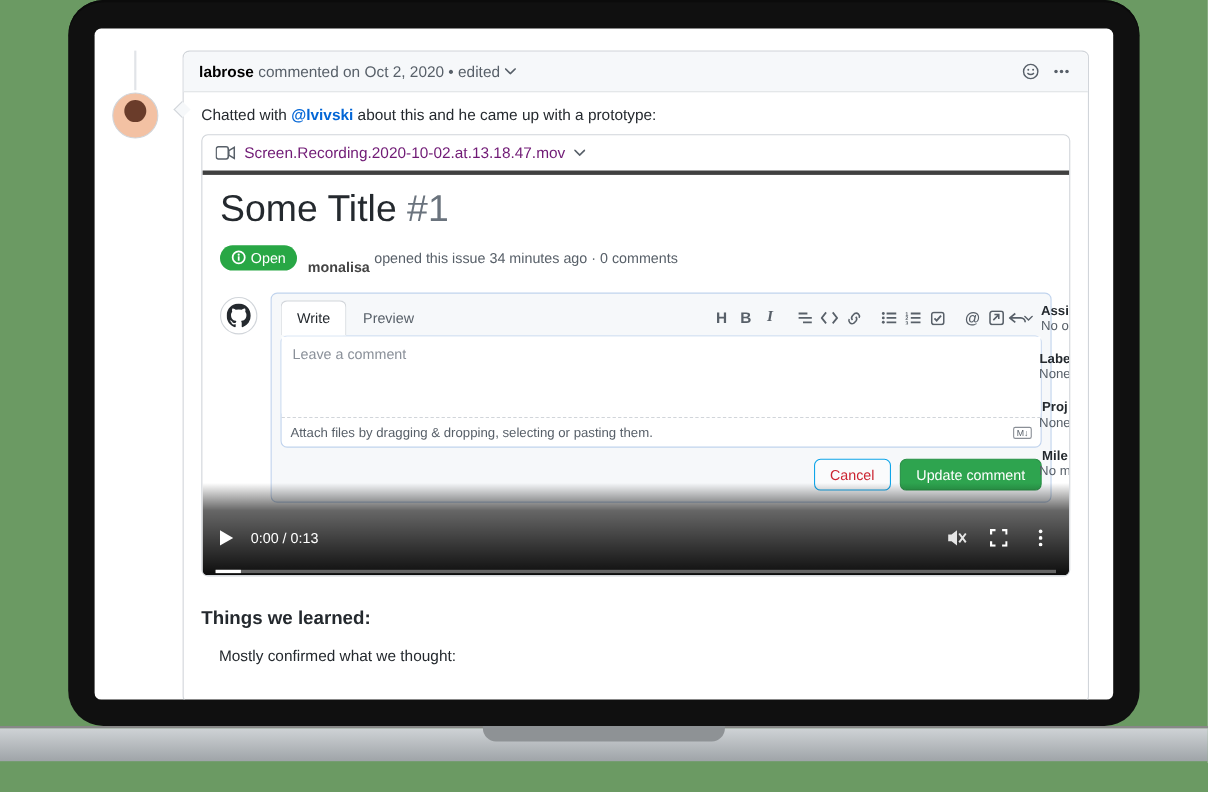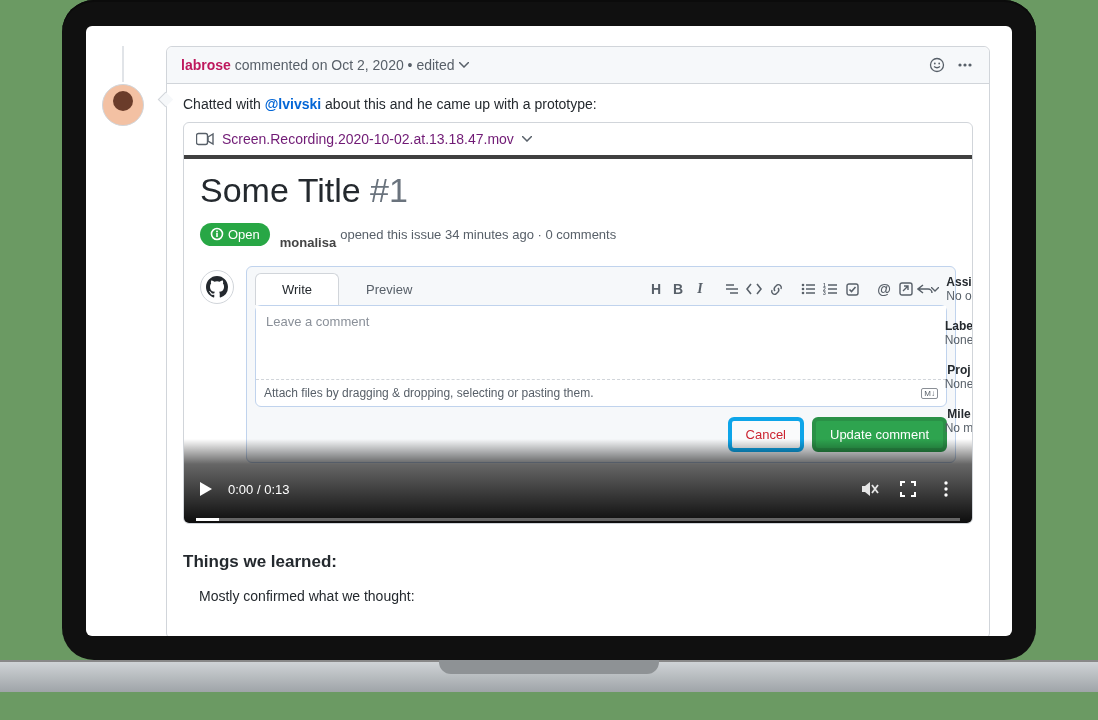--- a/index.html
+++ b/index.html
@@ -77,21 +77,21 @@
   }
   .comment-head{
     background:#f6f8fa;
     border-bottom:1px solid #d1d5da;
     border-radius:6px 6px 0 0;
     padding:8px 14px;
     display:flex;
     align-items:center;
     color:#586069;
   }
-  .comment-head .user{color:#be185d;font-weight:600;margin-right:4px;}
+  .comment-head .user{color:#000000;font-weight:600;margin-right:4px;}
   .comment-head .spacer{flex:1;}
   .head-action{
     width:20px;height:20px; display:flex;align-items:center;justify-content:center;
     color:#586069; margin-left:8px; cursor:pointer;
   }
   .comment-body{padding:12px 16px 18px 16px;}
   .comment-body a.mention{color:#0366d6;font-weight:600;text-decoration:none;}
   .video-wrapper{
     margin-top:10px;
     border:1px solid #d1d5da;
@@ -132,21 +132,21 @@
   .editor{
     flex:1;
     border:1px solid #c0d3ed;
     border-radius:6px;
     background:#f6f8fa;
   }
   .tabbar{
     display:flex;align-items:center;padding:6px 8px 0 8px;
   }
   .tab{
-    padding:8px 26px;font-size:13px;color:#586069;
+    padding:8px 14px;font-size:13px;color:#586069;
     border:1px solid transparent;border-bottom:none;
     cursor:pointer;
   }
   .tab.active{
     background:#fff;border-color:#d1d5da;border-radius:6px 6px 0 0;
     color:#24292e;
   }
   .tb-spacer{flex:1;}
   .toolbar-icons{display:flex;align-items:center;padding-right:8px;}
   .ti{width:22px;height:20px;display:flex;align-items:center;justify-content:center;color:#586069;cursor:pointer;font-weight:600;}
@@ -161,21 +161,21 @@
   }
   .editor-text::placeholder{color:#8a9099;}
   .attach{
     border-top:1px dashed #d1d5da;font-size:12px;color:#586069;
     padding:6px 8px;display:flex;align-items:center;justify-content:space-between;
   }
   .attach .md{margin-left:auto;border:1px solid #8a8f96;border-radius:2px;font-size:8px;padding:0 2px;color:#586069;}
   .editor-actions{display:flex;justify-content:flex-end;padding:10px 8px;}
   .btn{
     border-radius:6px;padding:6px 14px;font-size:13px;font-weight:500;
-    border:4px solid #0ea5e9;background:#fafbfc;cursor:pointer;margin-left:8px;
+    border:1px solid #0ea5e9;background:#fafbfc;cursor:pointer;margin-left:8px;
   }
   .btn.cancel{color:#cb2431;}
   .btn.primary{background:#2ea44f;border-color:#2a9147;color:#fff;}
   
   .side-peek{
     position:absolute; right:-2px; top:100px; width:30px;
     font-size:12px;color:#586069;
   }
   .side-peek .lbl{font-weight:600;color:#24292e;margin-top:16px;}
   .side-peek div{white-space:nowrap;overflow:hidden;text-align:center;}

